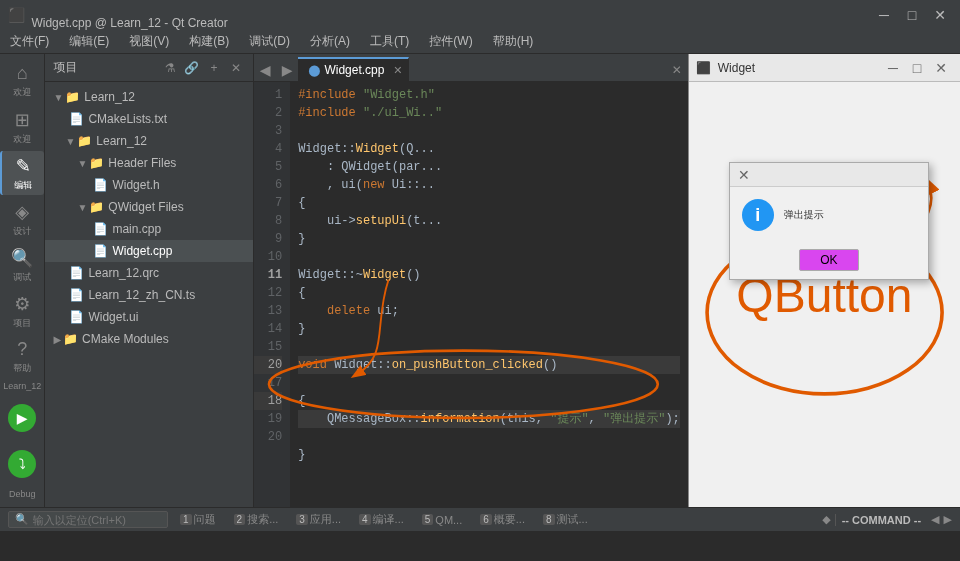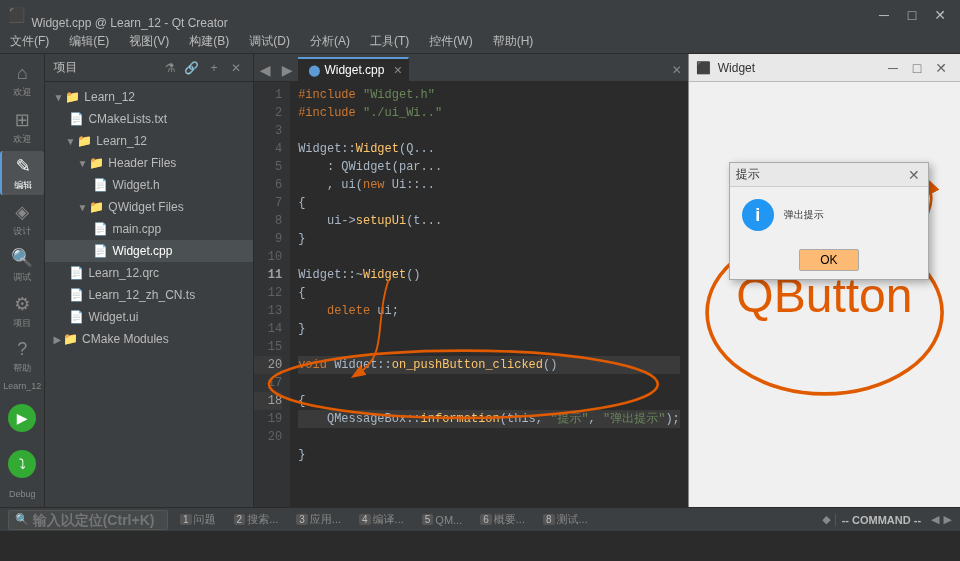--- a/index.html
+++ b/index.html
@@ -344,21 +344,21 @@
       font-size: 10px;
       color: #333;
     }
     .dialog-footer {
       padding: 6px 12px 8px;
       display: flex;
       justify-content: center;
     }
     .dialog-ok-btn {
       padding: 3px 20px;
-      background: #fdba74;
+      background: #d946ef;
       border: 1px solid #aaa;
       cursor: pointer;
       font-size: 12px;
       border-radius: 2px;
     }
 
     
     .editor-annotation {
       position: absolute;
       top: 0;
@@ -386,23 +386,22 @@
       border: 1px solid #555;
       border-radius: 2px;
       padding: 1px 6px;
       width: 160px;
     }
     .status-search input {
       background: transparent;
       border: none;
       outline: none;
       color: #bbb;
-      font-size: 14px;
+      font-size: 11px;
       width: 130px;
-      font-weight: bold;
     }
     .status-items {
       display: flex;
       gap: 2px;
       flex: 1;
       overflow: hidden;
     }
     .status-item {
       padding: 0 8px;
       color: #888;
@@ -673,21 +672,20 @@
           <path d="M 240 130 C 260 100 275 80 265 60" fill="none" stroke="#e05a00" stroke-width="3" marker-end="url(#arrow2)"></path>
           <defs>
             <marker id="arrow2" markerWidth="8" markerHeight="6" refX="3" refY="3" orient="auto">
               <polygon points="0 0, 8 3, 0 6" fill="#e05a00"></polygon>
             </marker>
           </defs>
         </svg>
 
         <div class="dialog-box">
           <div class="dialog-title-bar">
-            <span class="dialog-title-text">提示</span>
             <button class="dialog-close-btn">✕</button>
           </div>
           <div class="dialog-body">
             <div class="dialog-icon">i</div>
             <span class="dialog-message">弹出提示</span>
           </div>
           <div class="dialog-footer">
             <button class="dialog-ok-btn">OK</button>
           </div>
         </div>

